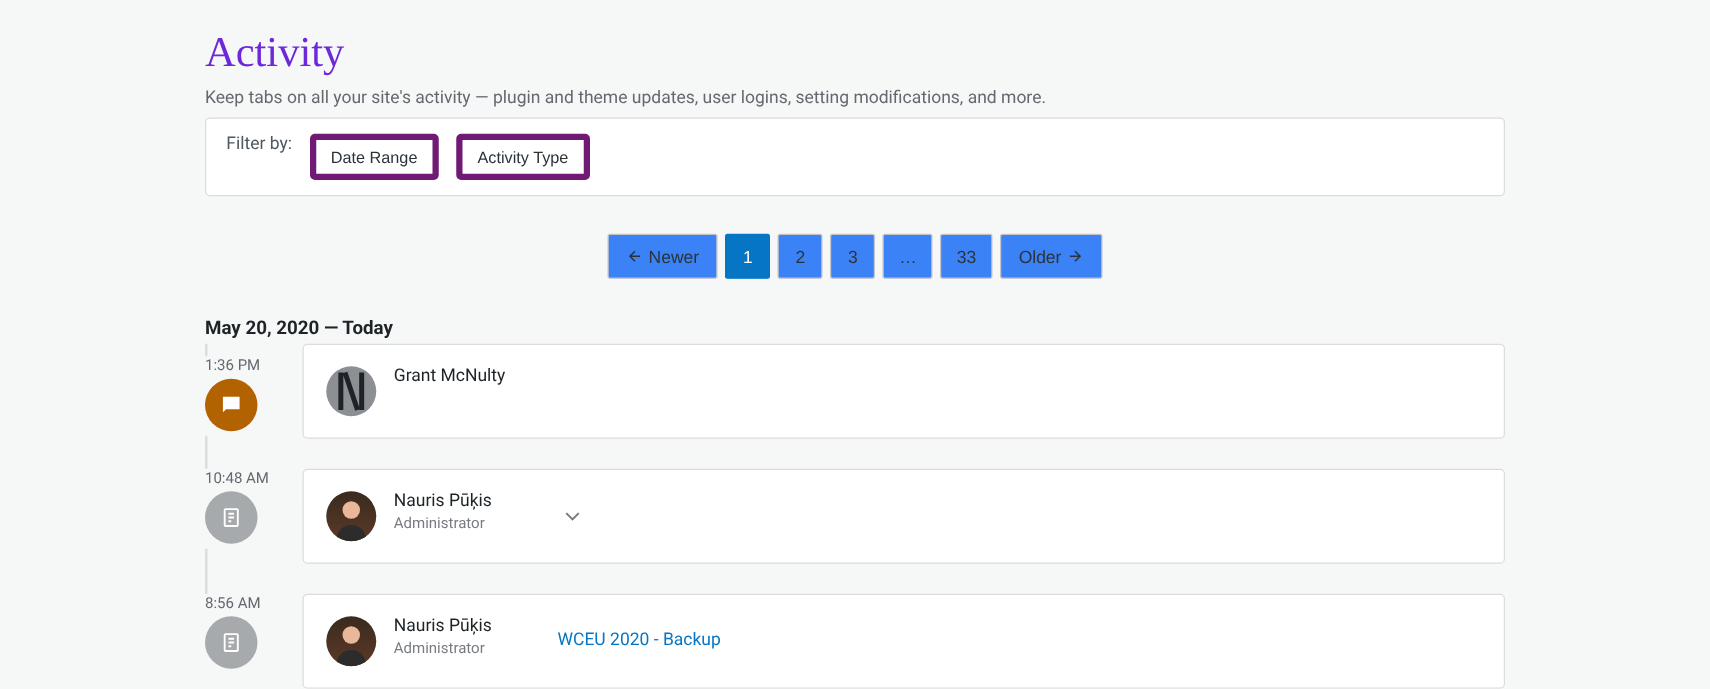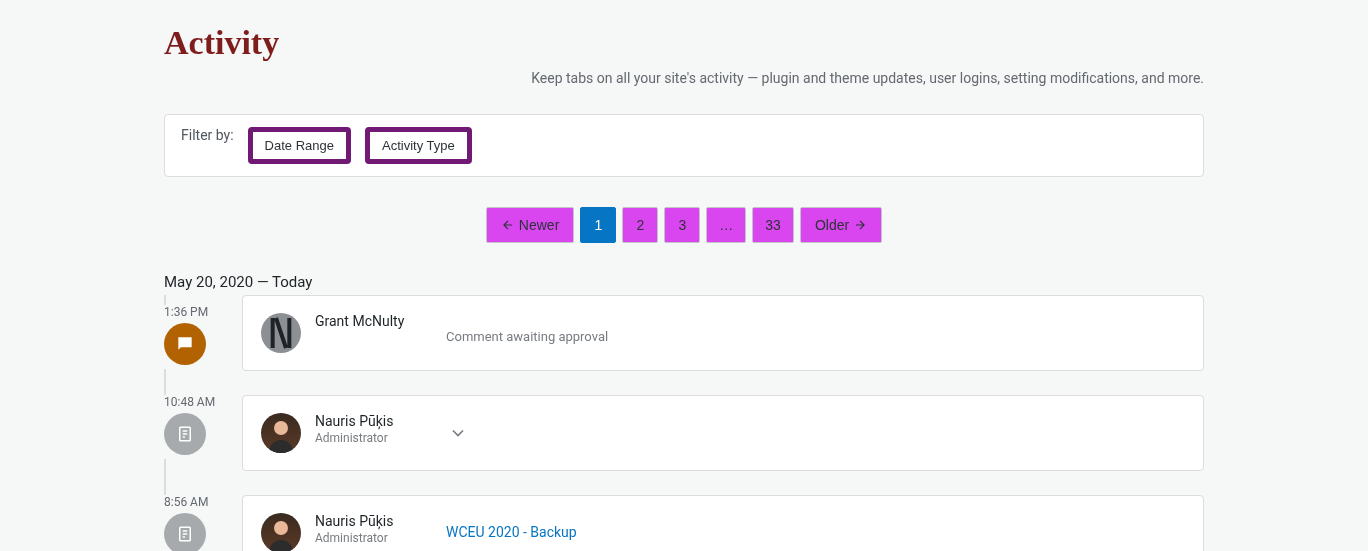--- a/index.html
+++ b/index.html
@@ -12,29 +12,28 @@
     overflow: hidden;
   }
   .container {
     max-width: 1040px;
     margin: 0 auto;
     padding: 24px 0 0 0;
   }
   .page-title {
     font-family: Georgia, serif;
     font-size: 34px;
-    font-weight: 700;
-    color: #7f1d1d;
+    font-weight: 400;
+    color: #6d28d9;
     margin-bottom: 8px;
   }
   .page-subtitle {
     font-size: 14px;
     color: #646970;
-    margin-bottom: 28px;
-    text-align: right;
+    margin-bottom: 8px;
   }
   .filter-bar {
     background: #fff;
     border: 1px solid #dcdcde;
     border-radius: 4px;
     padding: 12px 16px;
     display: flex;
     align-items: flex-start;
     gap: 14px;
     margin-bottom: 30px;
@@ -52,21 +51,21 @@
     color: #2c3338;
     cursor: pointer;
   }
   .pagination {
     display: flex;
     justify-content: center;
     gap: 6px;
     margin-bottom: 30px;
   }
   .page-btn {
-    background: #d946ef;
+    background: #3b82f6;
     border: 1px solid #c3c4c7;
     border-radius: 2px;
     min-width: 36px;
     height: 36px;
     padding: 0 12px;
     font-size: 14px;
     color: #2c3338;
     display: flex;
     align-items: center;
     justify-content: center;
@@ -74,21 +73,21 @@
     cursor: pointer;
   }
   .page-btn.active {
     background: #0675c4;
     border-color: #0675c4;
     color: #fff;
   }
   .page-btn.nav-btn { padding: 0 14px; }
   .date-header {
     font-size: 15px;
-    font-weight: 400;
+    font-weight: 700;
     color: #1d2327;
     margin-bottom: 4px;
   }
 
   .timeline-wrapper {
     display: flex;
     flex-direction: column;
     gap: 0;
     position: relative;
   }
@@ -232,21 +231,20 @@
           <div class="avatar">
             <svg width="40" height="40" viewBox="0 0 24 24" fill="none" stroke="#1d2327" stroke-width="2.4">
                 <path d="M7 3v18M17 3v18M9 3l6 18"></path>
               </svg>
           </div>
           <div>
             <div class="avatar-name">Grant McNulty</div>
           </div>
         </div>
         <div class="card-body">
-          <div class="card-meta">Comment awaiting approval</div>
         </div>
       </div>
     </div>
 
     <div class="timeline-row">
       <div class="gutter">
         <div class="gutter-time">10:48 AM</div>
         <div class="gutter-icon icon-page">
           <svg width="18" height="18" viewBox="0 0 24 24" fill="none" stroke="#fff" stroke-width="2">
               <rect x="5" y="3" width="14" height="18" rx="1"></rect>

